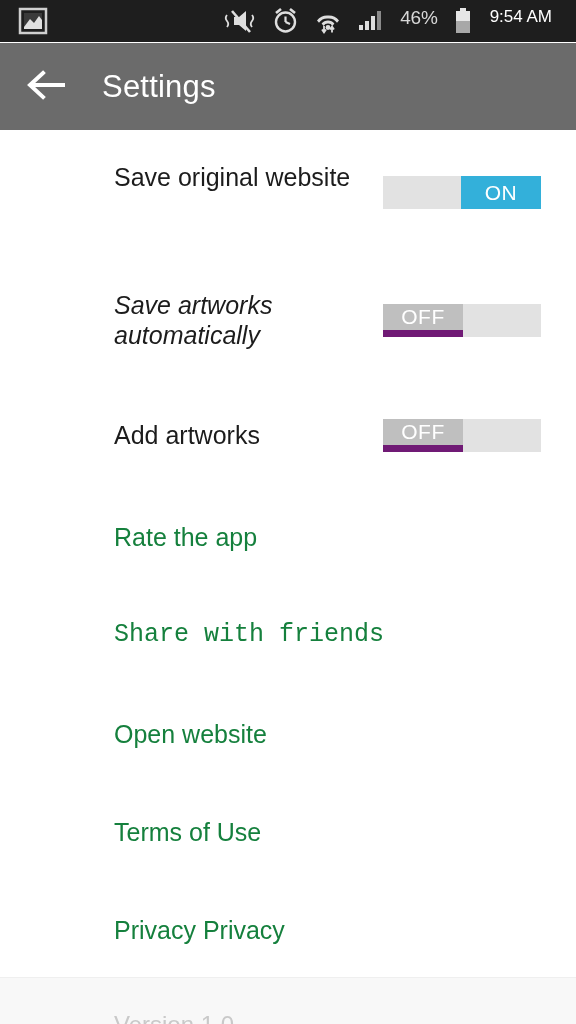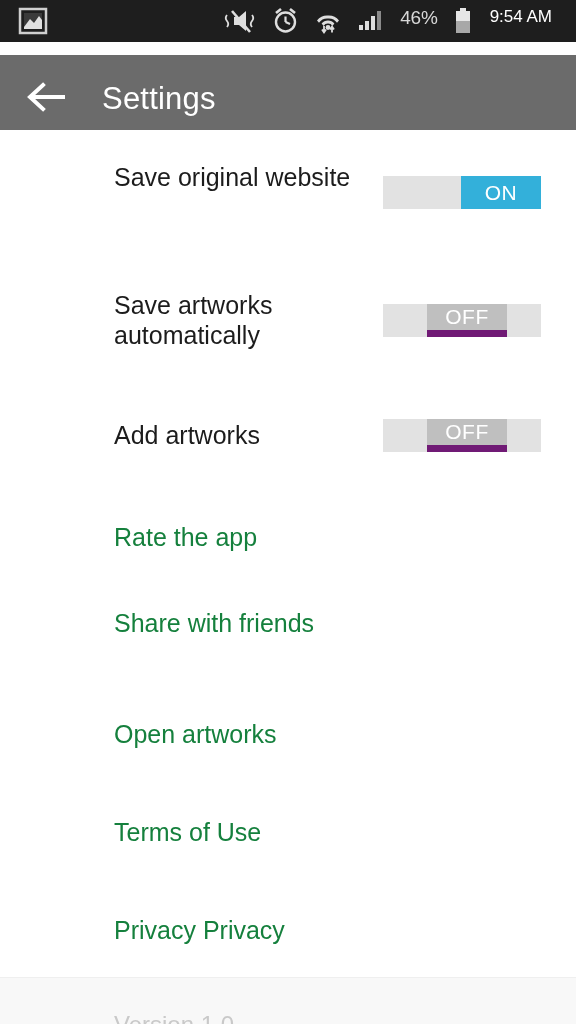--- a/index.html
+++ b/index.html
@@ -27,21 +27,21 @@
   .battery-pct{
     font-size:19px; color:#d8d8d8; letter-spacing:-0.2px;
   }
   .clock{
     font-size:17px; color:#ffffff; letter-spacing:0px;
     margin-left:2px; font-weight:400;
   }
 
   
   .app-bar{
-    position:absolute; left:0; top:55px; width:576px; height:88px;
+    position:absolute; left:0; top:43px; width:576px; height:88px;
     background:#6b6b6b;
     display:flex; align-items:center;
   }
   .back-btn{
     width:62px; height:62px; margin-left:16px;
     display:flex; align-items:center; justify-content:center;
     cursor:pointer;
   }
   .app-title{
     color:#ffffff; font-size:31px; font-weight:400;
@@ -69,21 +69,21 @@
     position:absolute; left:383px; width:158px; height:33px;
     cursor:pointer;
   }
   .toggle .track{
     position:absolute; left:0; top:0; width:158px; height:33px;
     background:#e2e2e2;
   }
   .toggle .thumb{
     position:absolute; top:0; width:80px; height:33px;
     display:flex; align-items:center; justify-content:center;
-    font-size:21px; color:#ffffff; letter-spacing:0.5px;margin-left:44px;
+    font-size:21px; color:#ffffff; letter-spacing:0.5px;
   }
   .toggle.on .thumb{
     right:0; background:#33b0da;
   }
   .toggle.off .thumb{
     left:0; background:#bfbfbf;
     border-bottom:7px solid #701a75;
   }
 
   
@@ -187,37 +187,37 @@
 
   <div class="setting-row" style="top:32px; height:92px;">
     <div class="setting-label" style="top:0;">Save original website</div>
     <div class="toggle on" style="top:14px;">
       <div class="track"></div>
       <div class="thumb">ON</div>
     </div>
   </div>
 
   <div class="setting-row" style="top:160px; height:92px;">
-    <div class="setting-label" style="top:0;">Save artworks automatically</div>
+    <div class="setting-label" style="top:0;font-style:italic;">Save artworks automatically</div>
     <div class="toggle off" style="top:14px;">
       <div class="track"></div>
       <div class="thumb">OFF</div>
     </div>
   </div>
 
   <div class="setting-row" style="top:290px; height:60px;">
     <div class="setting-label" style="top:0;">Add artworks</div>
     <div class="toggle off" style="top:-1px;">
       <div class="track"></div>
       <div class="thumb">OFF</div>
     </div>
   </div>
 
   <div class="link-item" style="top:392px;">Rate the app</div>
-  <div class="link-item" style="top:478px;">Share with friends</div>
-  <div class="link-item" style="top:589px;">Open artworks</div>
+  <div class="link-item" style="top:490px;font-family:Liberation Mono, monospace;">Share with friends</div>
+  <div class="link-item" style="top:589px;">Open website</div>
   <div class="link-item" style="top:687px;text-align:center;">Terms of Use</div>
   <div class="link-item" style="top:785px;">Privacy Privacy</div>
 </div>
 
 <div class="footer">
   <div class="version-text">Version 1.0</div>
 </div>
 
 </body></html>

